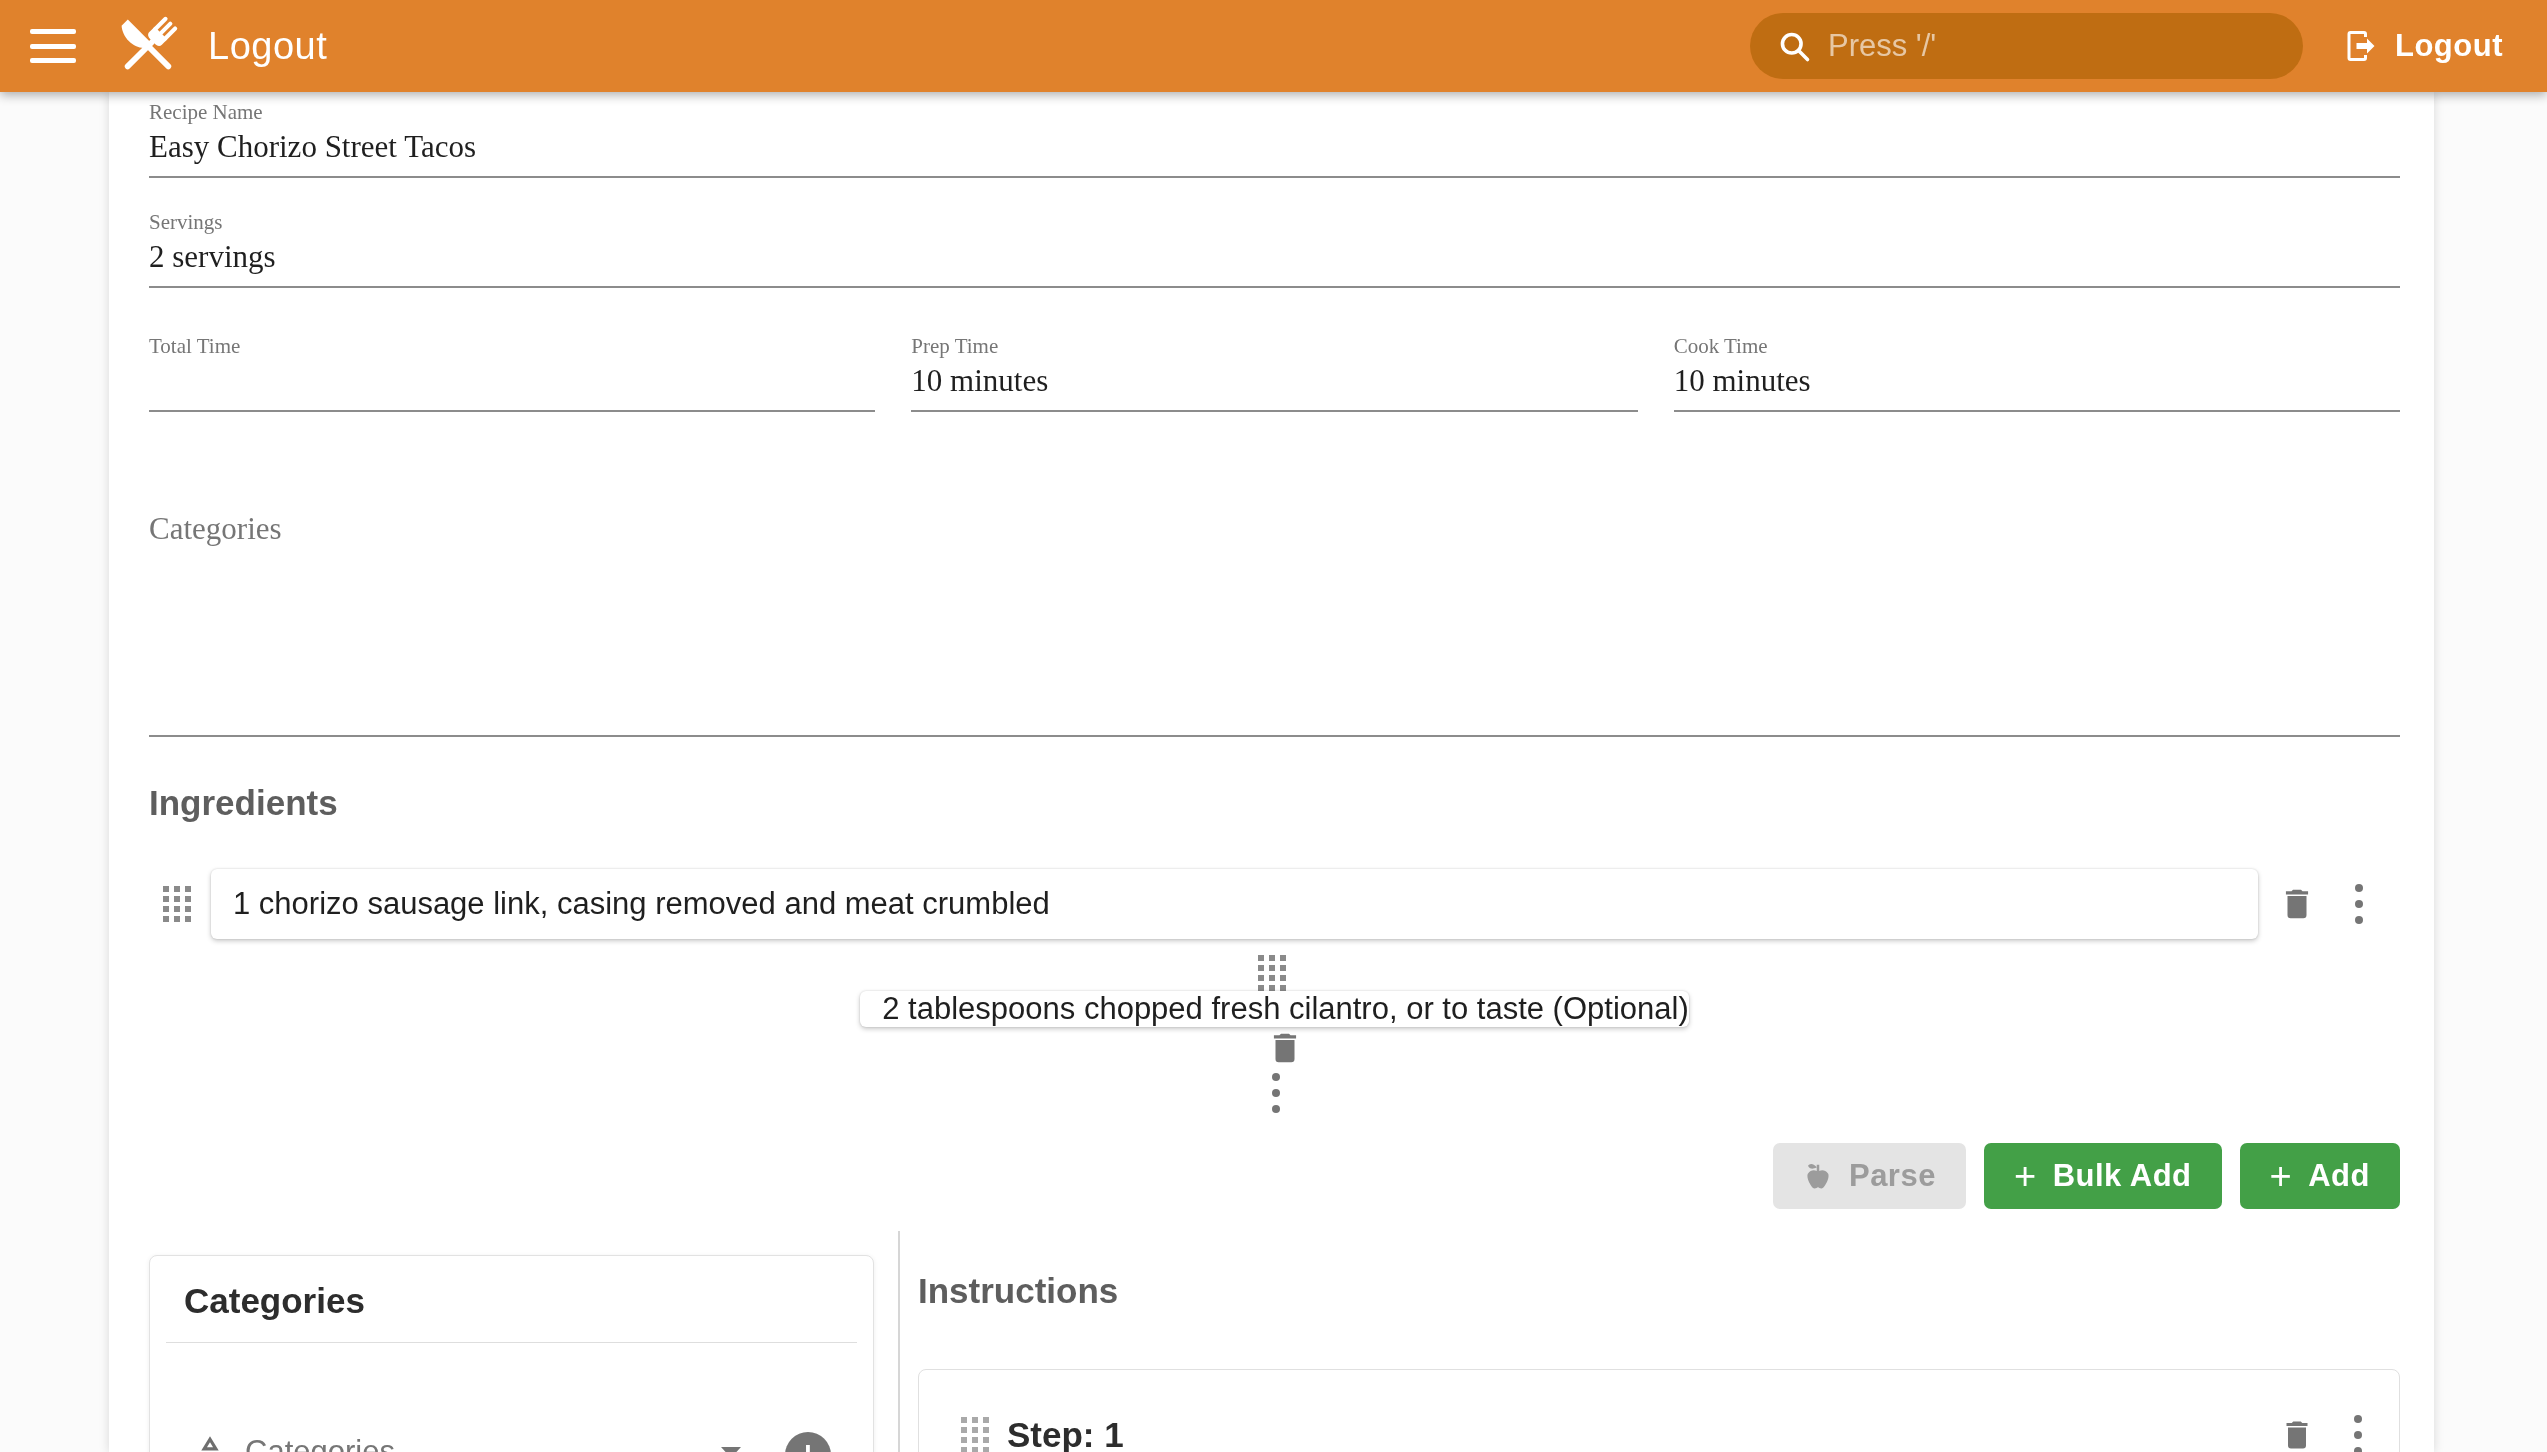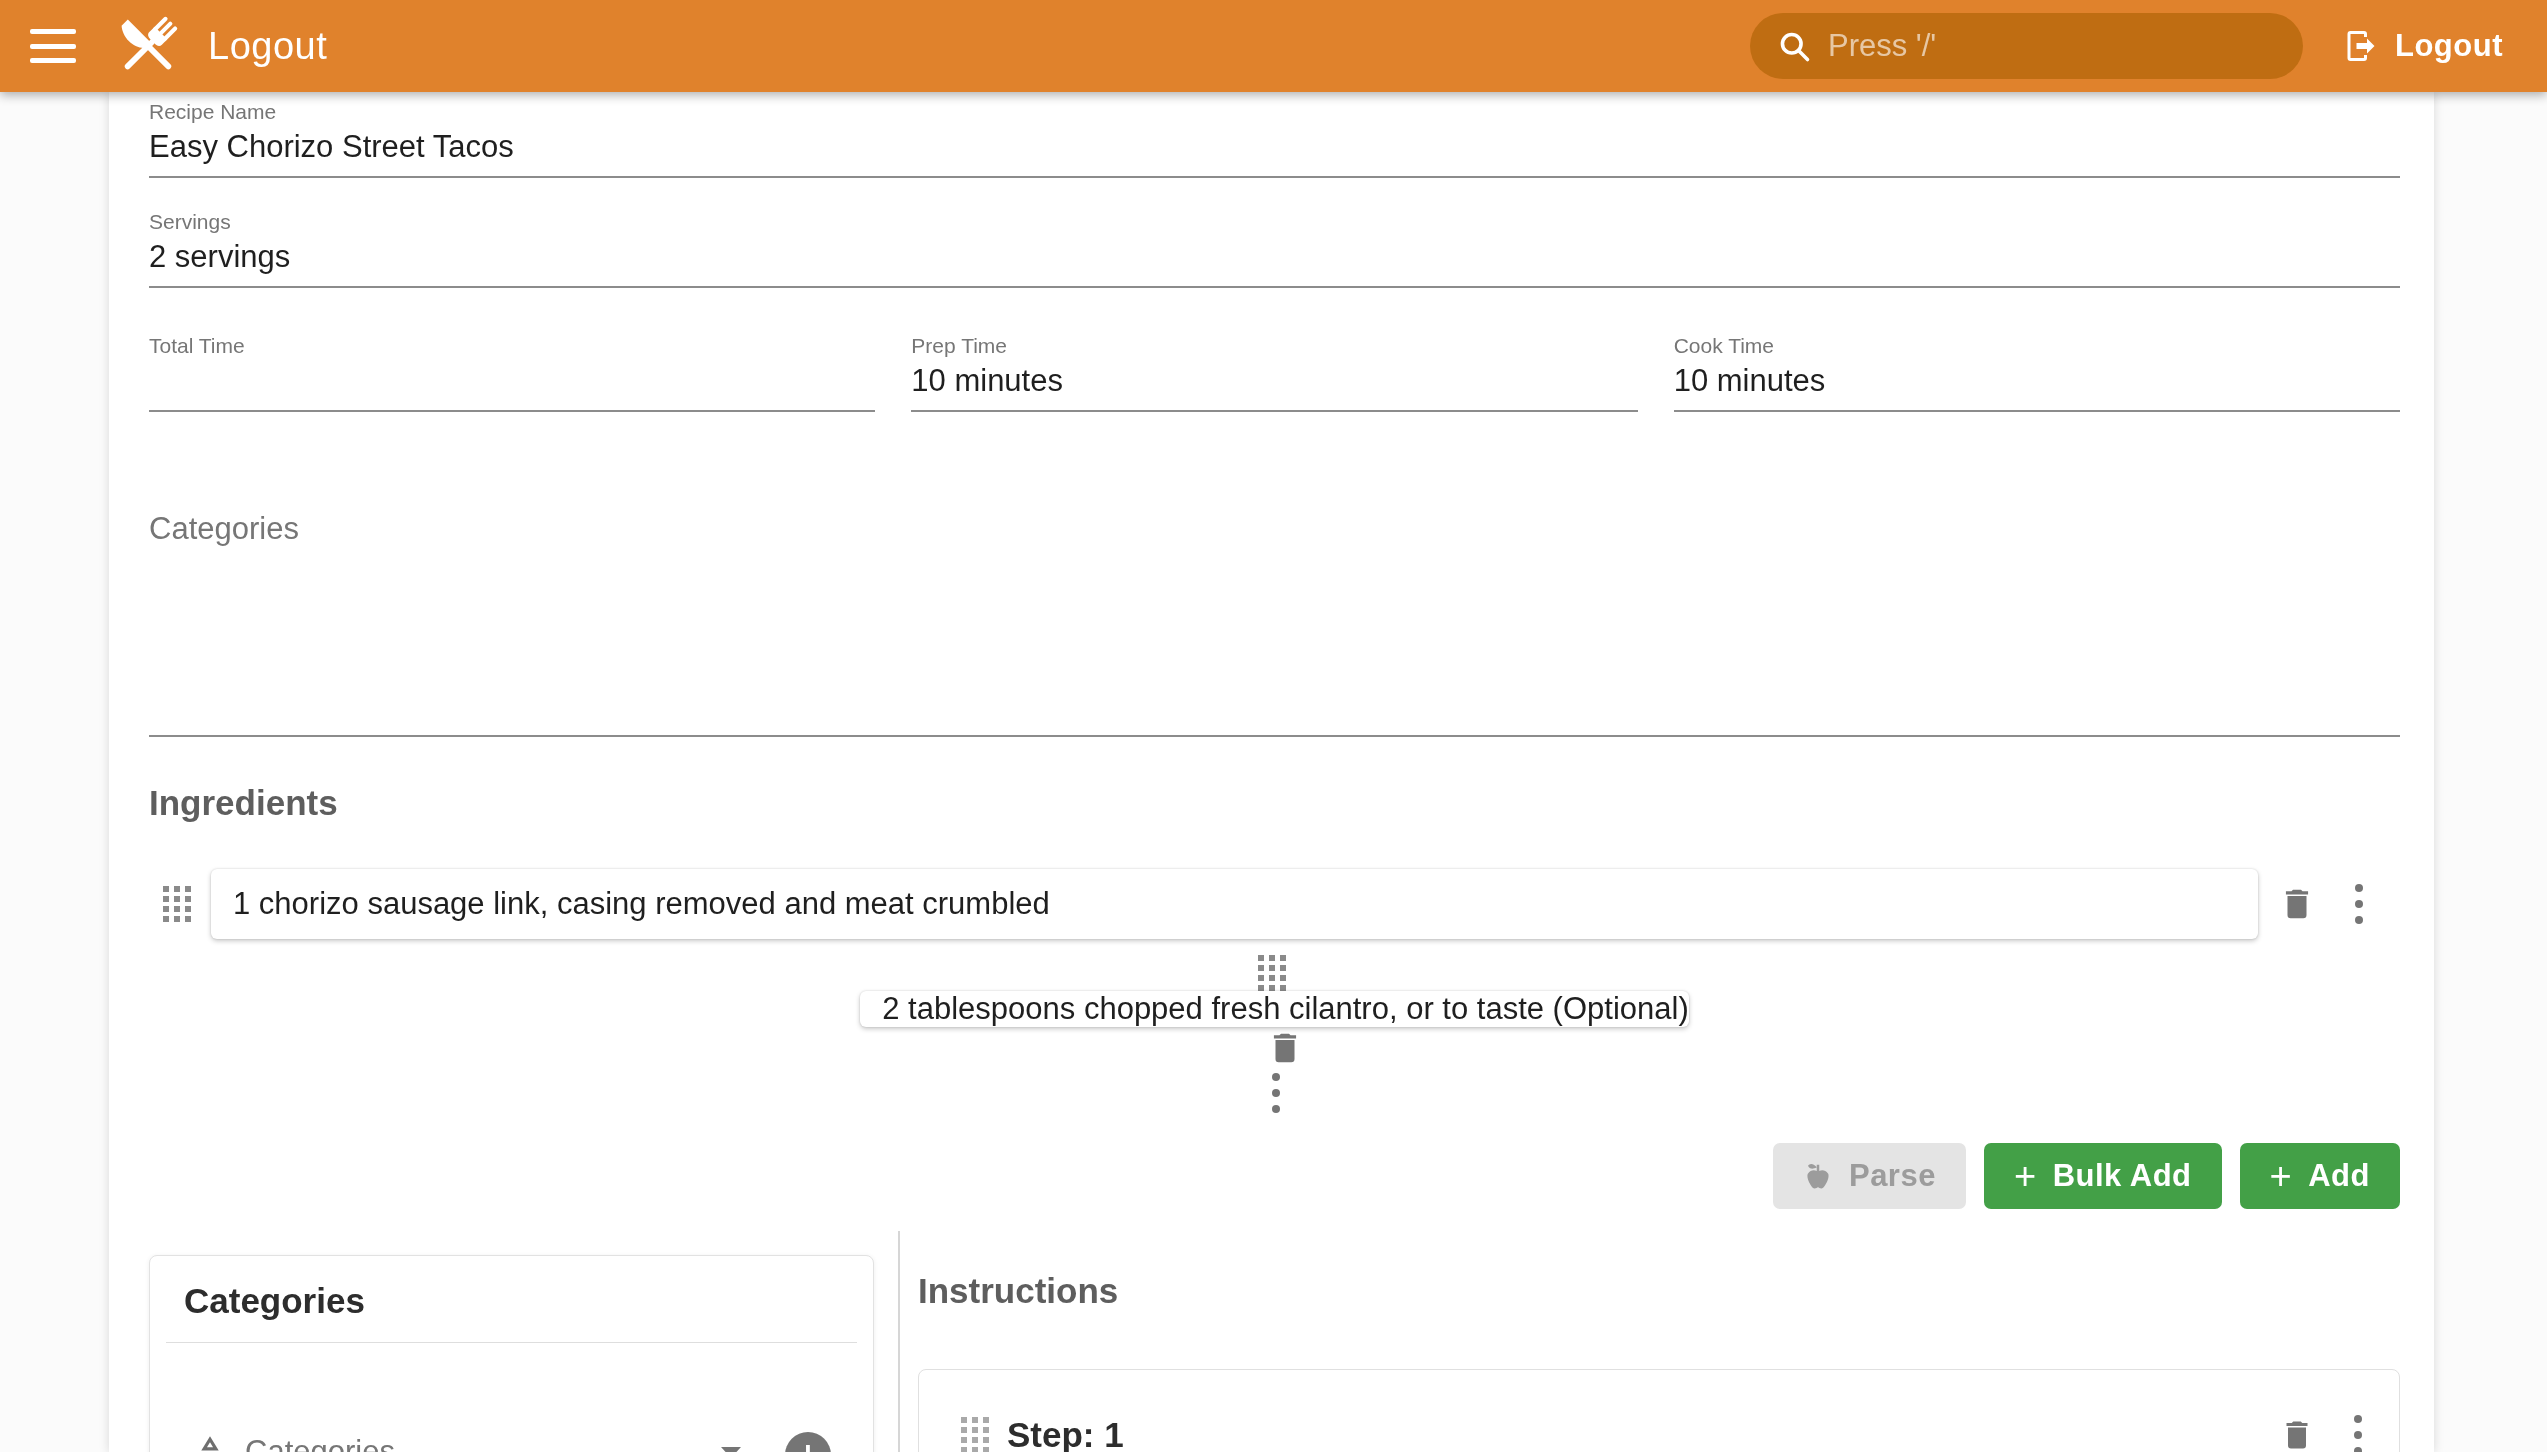--- a/index.html
+++ b/index.html
@@ -31,21 +31,21 @@
   .search input{flex:1;background:transparent;border:none;outline:none;color:#fff;font-size:31px;
     font-family:inherit;}
   .search input::placeholder{color:rgba(255,255,255,.62);}
   .logout{margin-left:40px;display:flex;align-items:center;gap:16px;background:none;border:none;
     color:#fff;font-size:31px;font-weight:700;letter-spacing:0.5px;cursor:pointer;font-family:inherit;}
 
   
   .sheet{position:relative;margin:0 113px 0 109px;height:1361px;background:#fff;
     box-shadow:0 0 10px rgba(0,0,0,.14);padding:8px 34px 0 40px;overflow:hidden;}
 
-  .field{border-bottom:2px solid var(--underline);padding-bottom:10px;}
+  .field{border-bottom:2px solid var(--underline);padding-bottom:10px;font-family:Liberation Serif, serif;}
   .flabel{font-size:21px;line-height:24px;color:var(--label);}
   .fvalue{font-size:31px;line-height:38px;margin-top:4px;color:var(--text);}
   .mt46{margin-top:32px;}
   .times{margin-top:46px;display:grid;grid-template-columns:1fr 1fr 1fr;column-gap:36px;}
   .desc{margin-top:98px;}
   .desc .big-label{font-size:31px;line-height:38px;color:var(--label);}
   .desc .spacer{height:177px;}
 
   .section-heading{margin-top:44px;font-size:35px;line-height:44px;font-weight:700;color:var(--heading);}
 

